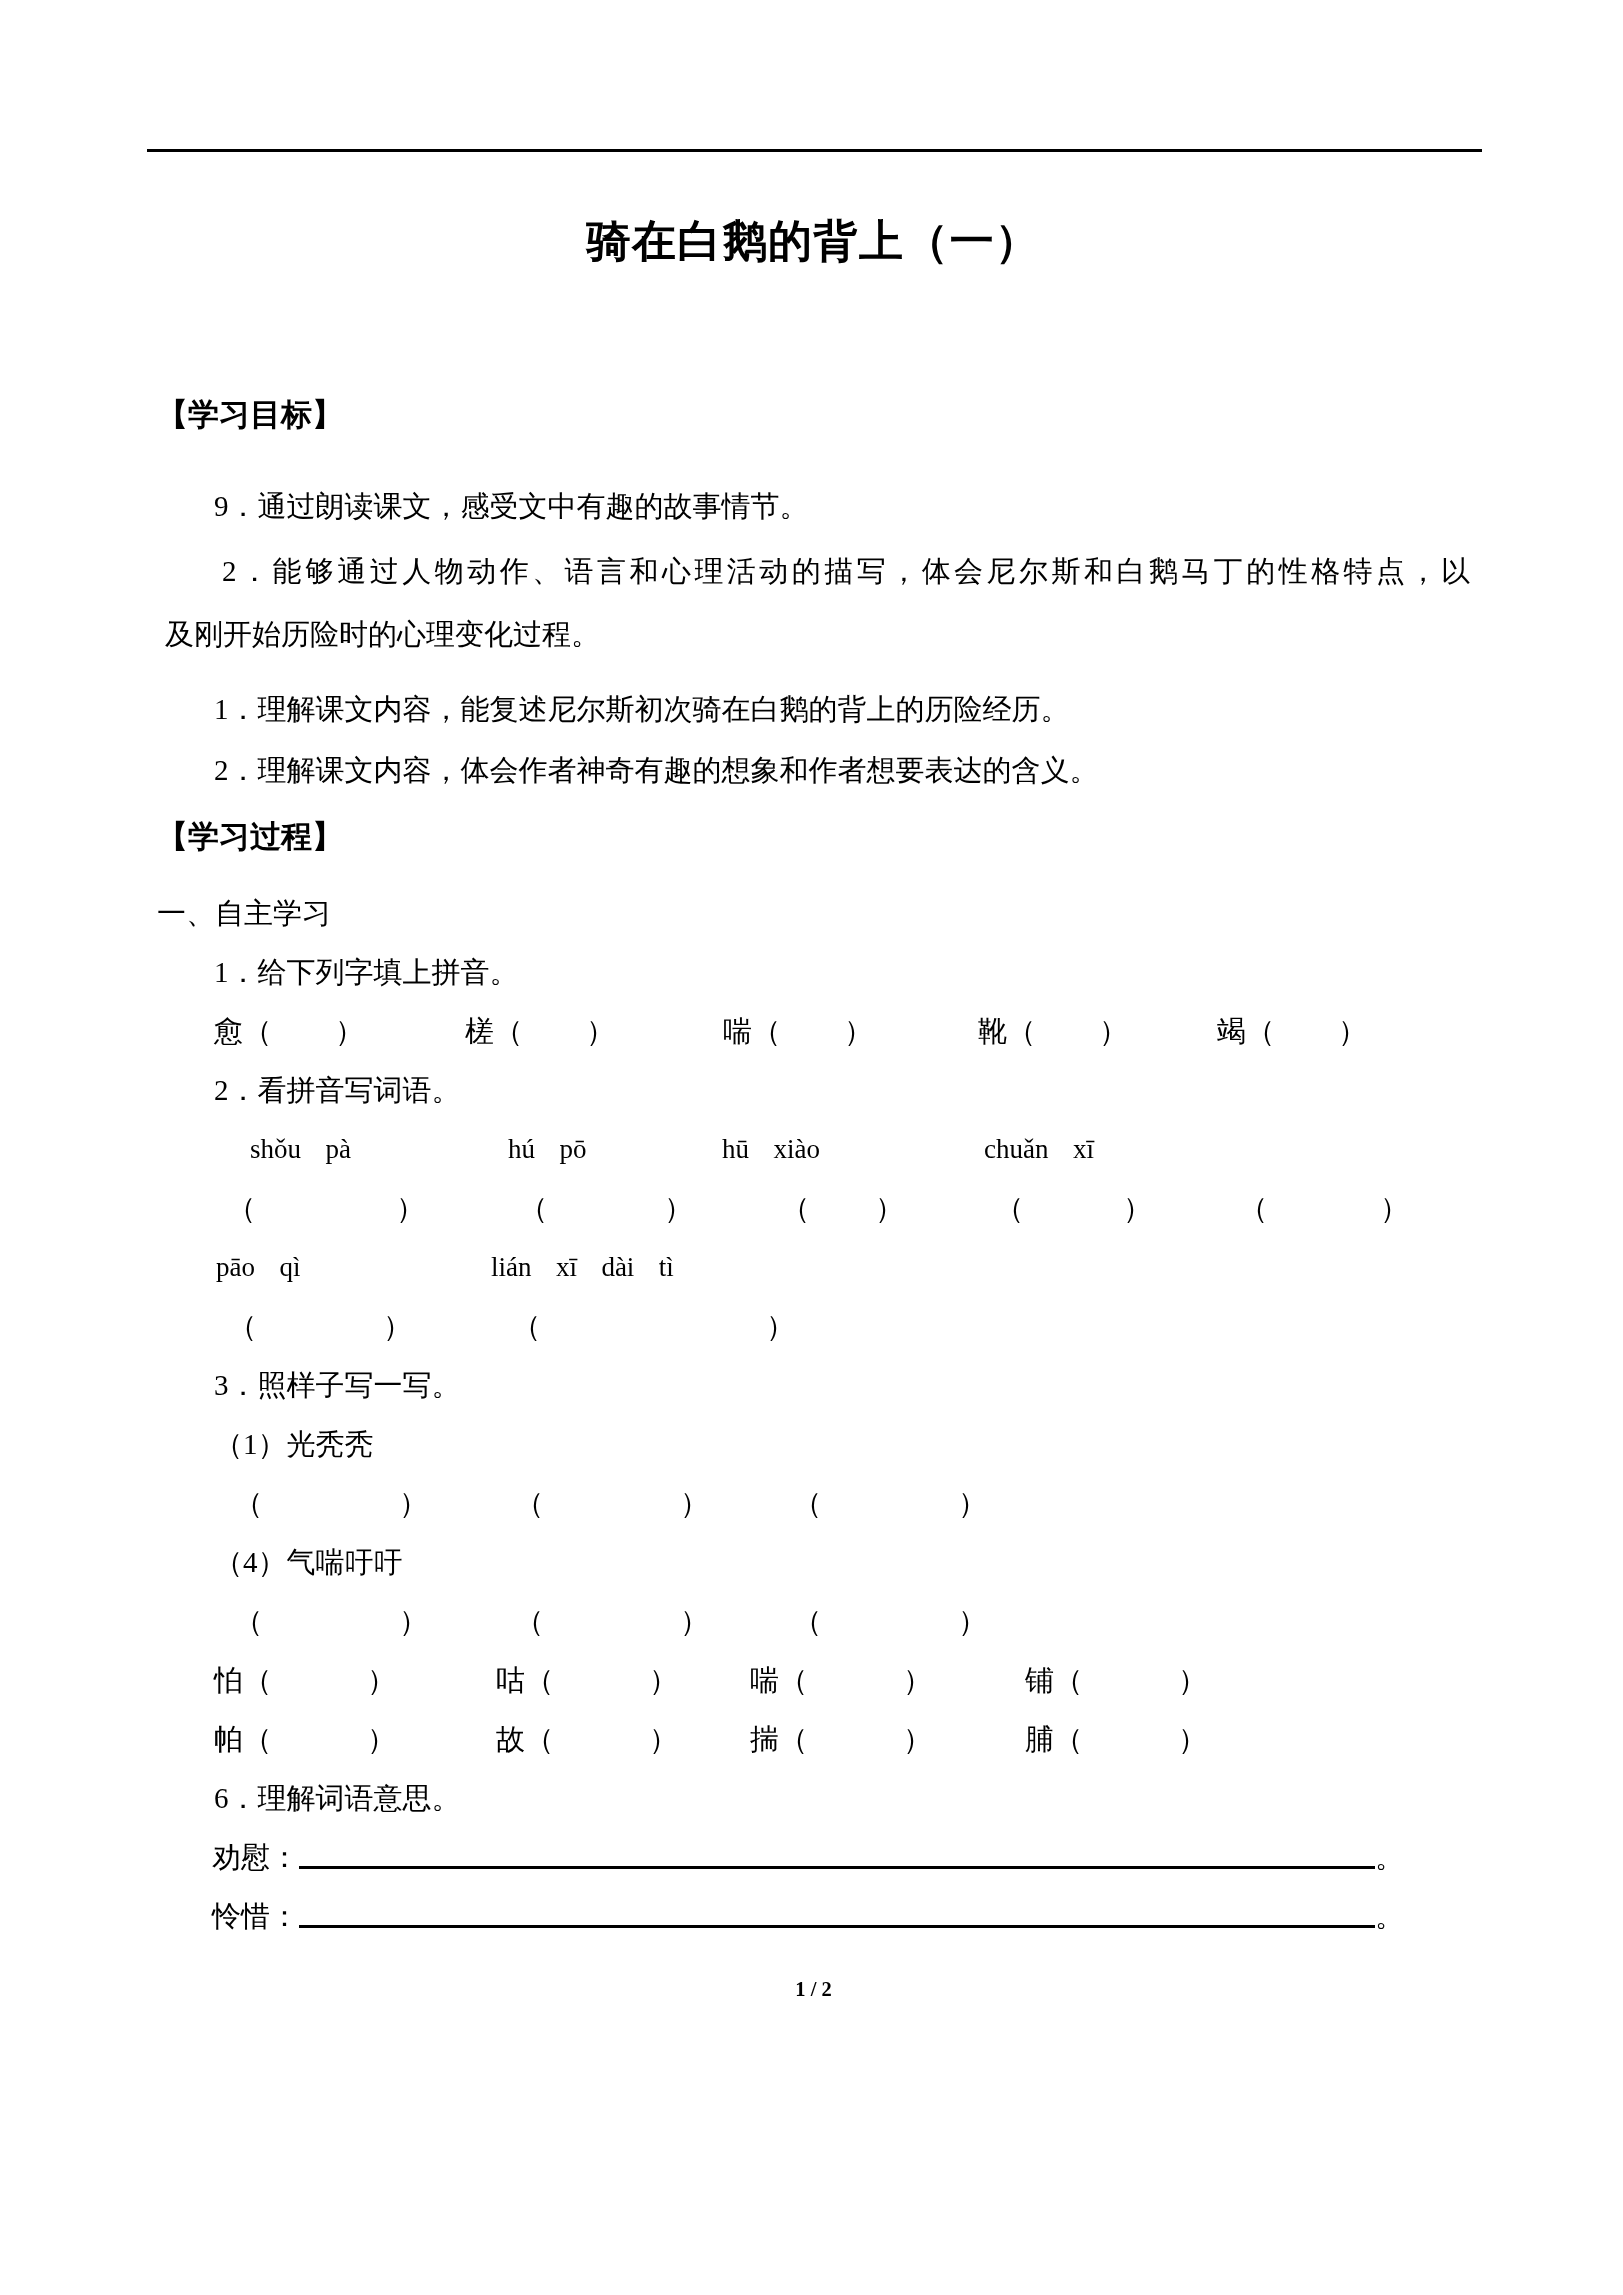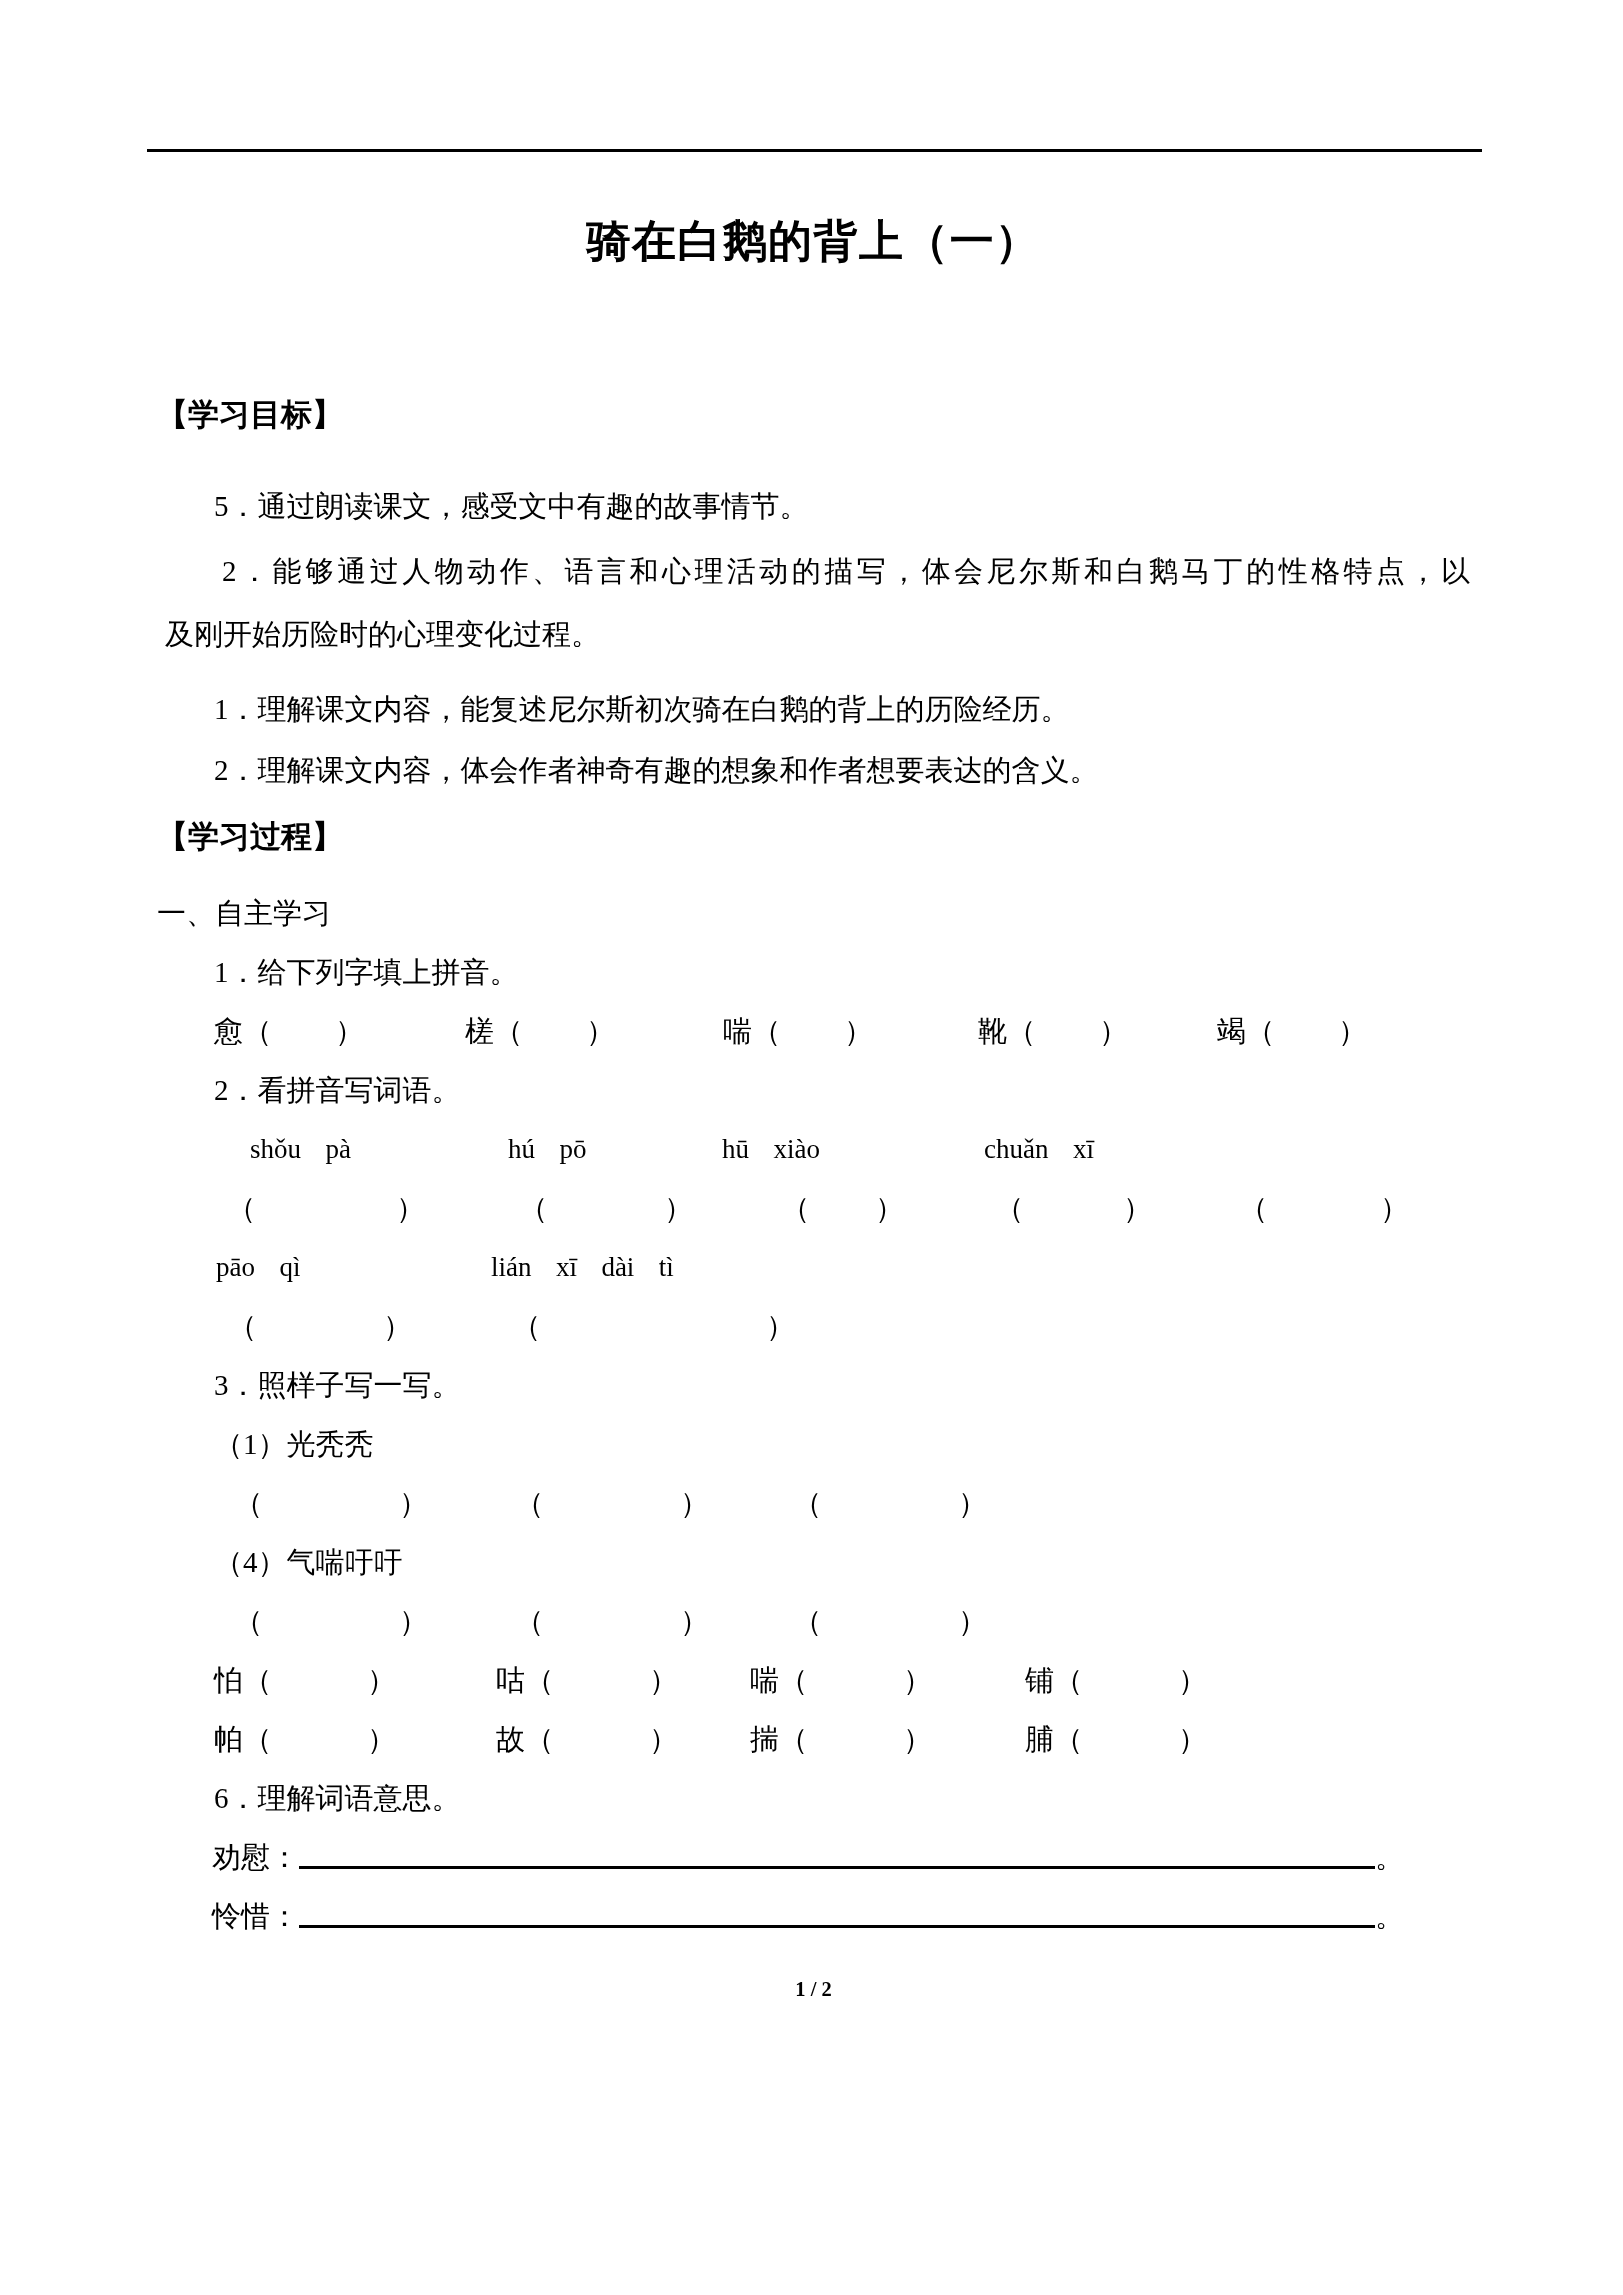--- a/index.html
+++ b/index.html
@@ -67,21 +67,21 @@
 </head>
 <body>
 
 <div class="page">
 
   <hr class="topline">
 
   <div class="title">骑在白鹅的背上（一）</div>
 
   <div class="sec-h goals">【学习目标】</div>
-  <div class="line ind goal1">5．通过朗读课文，感受文中有趣的故事情节。</div>
+  <div class="line ind goal1">9．通过朗读课文，感受文中有趣的故事情节。</div>
   <div class="para2">
     <div class="l1">2．能够通过人物动作、语言和心理活动的描写，体会尼尔斯和白鹅马丁的性格特点，以</div>
     <div class="l2">及刚开始历险时的心理变化过程。</div>
   </div>
 
   <div class="line ind key1">1．理解课文内容，能复述尼尔斯初次骑在白鹅的背上的历险经历。</div>
   <div class="line ind key2">2．理解课文内容，体会作者神奇有趣的想象和作者想要表达的含义。</div>
 
   <div class="sec-h process">【学习过程】</div>
   <div class="line part1">一、自主学习</div>

